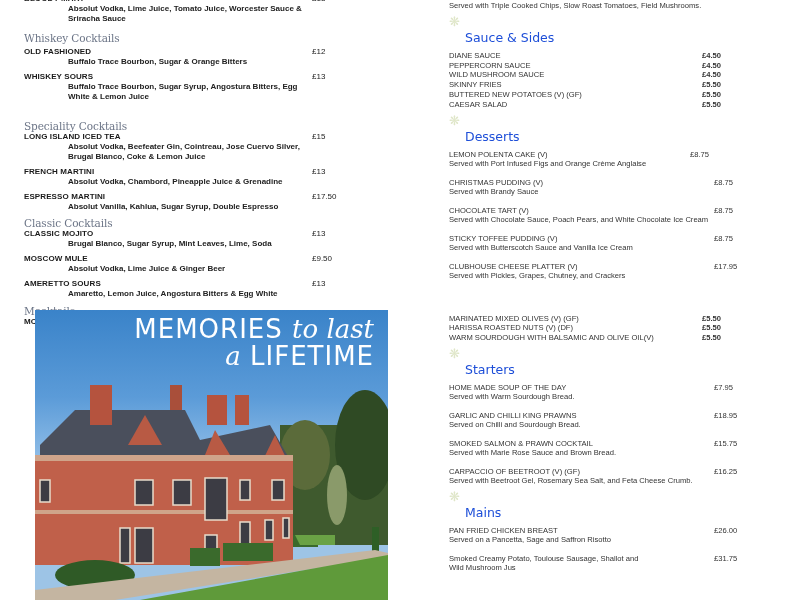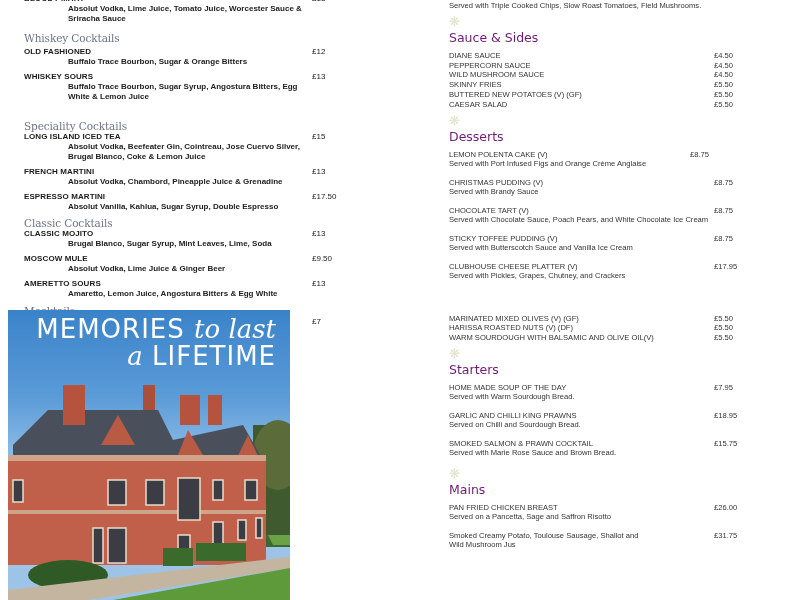--- a/index.html
+++ b/index.html
@@ -13,34 +13,34 @@
   .cat-title {
     font-family:"DejaVu Serif", serif; color:#6c7587; font-size:10.5px;
     margin:8px 0 3px 0; letter-spacing:-0.1px;
   }
   .drink { position:relative; margin-bottom:5px; }
   .drink .name { font-size:8px; font-weight:bold; line-height:10px; letter-spacing:0.1px; }
   .drink .desc { font-size:8px; line-height:10px; font-weight:bold; color:#222; width:240px;margin-left:44px; }
   .drink .price { position:absolute; left:288px; top:0; font-size:8px; line-height:10px; color:#222; }
 
   .photo {
-    position:absolute; left:8px; top:310px; width:282px; height:290px; overflow:hidden;
+    position:absolute; left:35px; top:310px; width:353px; height:290px; overflow:hidden;
     background:linear-gradient(180deg,#3a83c9 0%,#5b9bd8 30%,#8cbbe6 50%,#9dc4e6 60%);
   }
   .photo .headline {
     position:absolute; right:14px; top:6px; text-align:right; color:#ffffff;
     font-family:"DejaVu Sans", sans-serif; font-size:26px; line-height:27px; letter-spacing:1px;
   }
   .photo .headline .it { font-family:"DejaVu Serif", serif; font-style:italic; letter-spacing:0; }
   .house { position:absolute; left:0; top:75px; width:353px; height:215px; }
 
   .leaf { color:#dfe6c8; font-size:13px; line-height:13px; height:14px; margin-top:4px; }
-  .sec-title { font-size:12.5px; color:#701a75; margin:1px 0 6px 0; font-family:"DejaVu Sans", sans-serif; }
+  .sec-title { font-size:12.5px; color:#1d4ed8; margin:1px 0 6px 16px; font-family:"DejaVu Sans", sans-serif; }
   .side { position:relative; font-size:7.6px; color:#333; line-height:9.8px; }
-  .side .price { position:absolute; left:265px; top:0; }
+  .side .price { position:absolute; left:253px; top:0;font-weight:bold; }
   .dish { position:relative; margin-bottom:9px; font-size:7.6px; color:#333; line-height:9.5px; }
   .dish .price { position:absolute; left:265px; top:0; }
   .dish .price.shift { left:241px; }
   .gap { height:24px; }
 </style>
 </head>
 <body>
 
 <div class="col-left">
   <div class="drink">
@@ -210,20 +210,25 @@
   <div class="dish">
     <div>GARLIC AND CHILLI KING PRAWNS</div>
     <div class="price">£18.95</div>
     <div>Served on Chilli and Sourdough Bread.</div>
   </div>
   <div class="dish">
     <div>SMOKED SALMON &amp; PRAWN COCKTAIL</div>
     <div class="price">£15.75</div>
     <div>Served with Marie Rose Sauce and Brown Bread.</div>
   </div>
+  <div class="dish" style="margin-bottom:0">
+    <div>CARPACCIO OF BEETROOT (V) (GF)</div>
+    <div class="price">£16.25</div>
+    <div style="white-space:nowrap">Served with Beetroot Gel, Rosemary Sea Salt, and Feta Cheese Crumb.</div>
+  </div>
 
   <div class="leaf">❋</div>
   <div class="sec-title">Mains</div>
   <div class="dish">
     <div>PAN FRIED CHICKEN BREAST</div>
     <div class="price">£26.00</div>
     <div>Served on a Pancetta, Sage and Saffron Risotto</div>
   </div>
   <div class="dish">
     <div class="price">£31.75</div>

